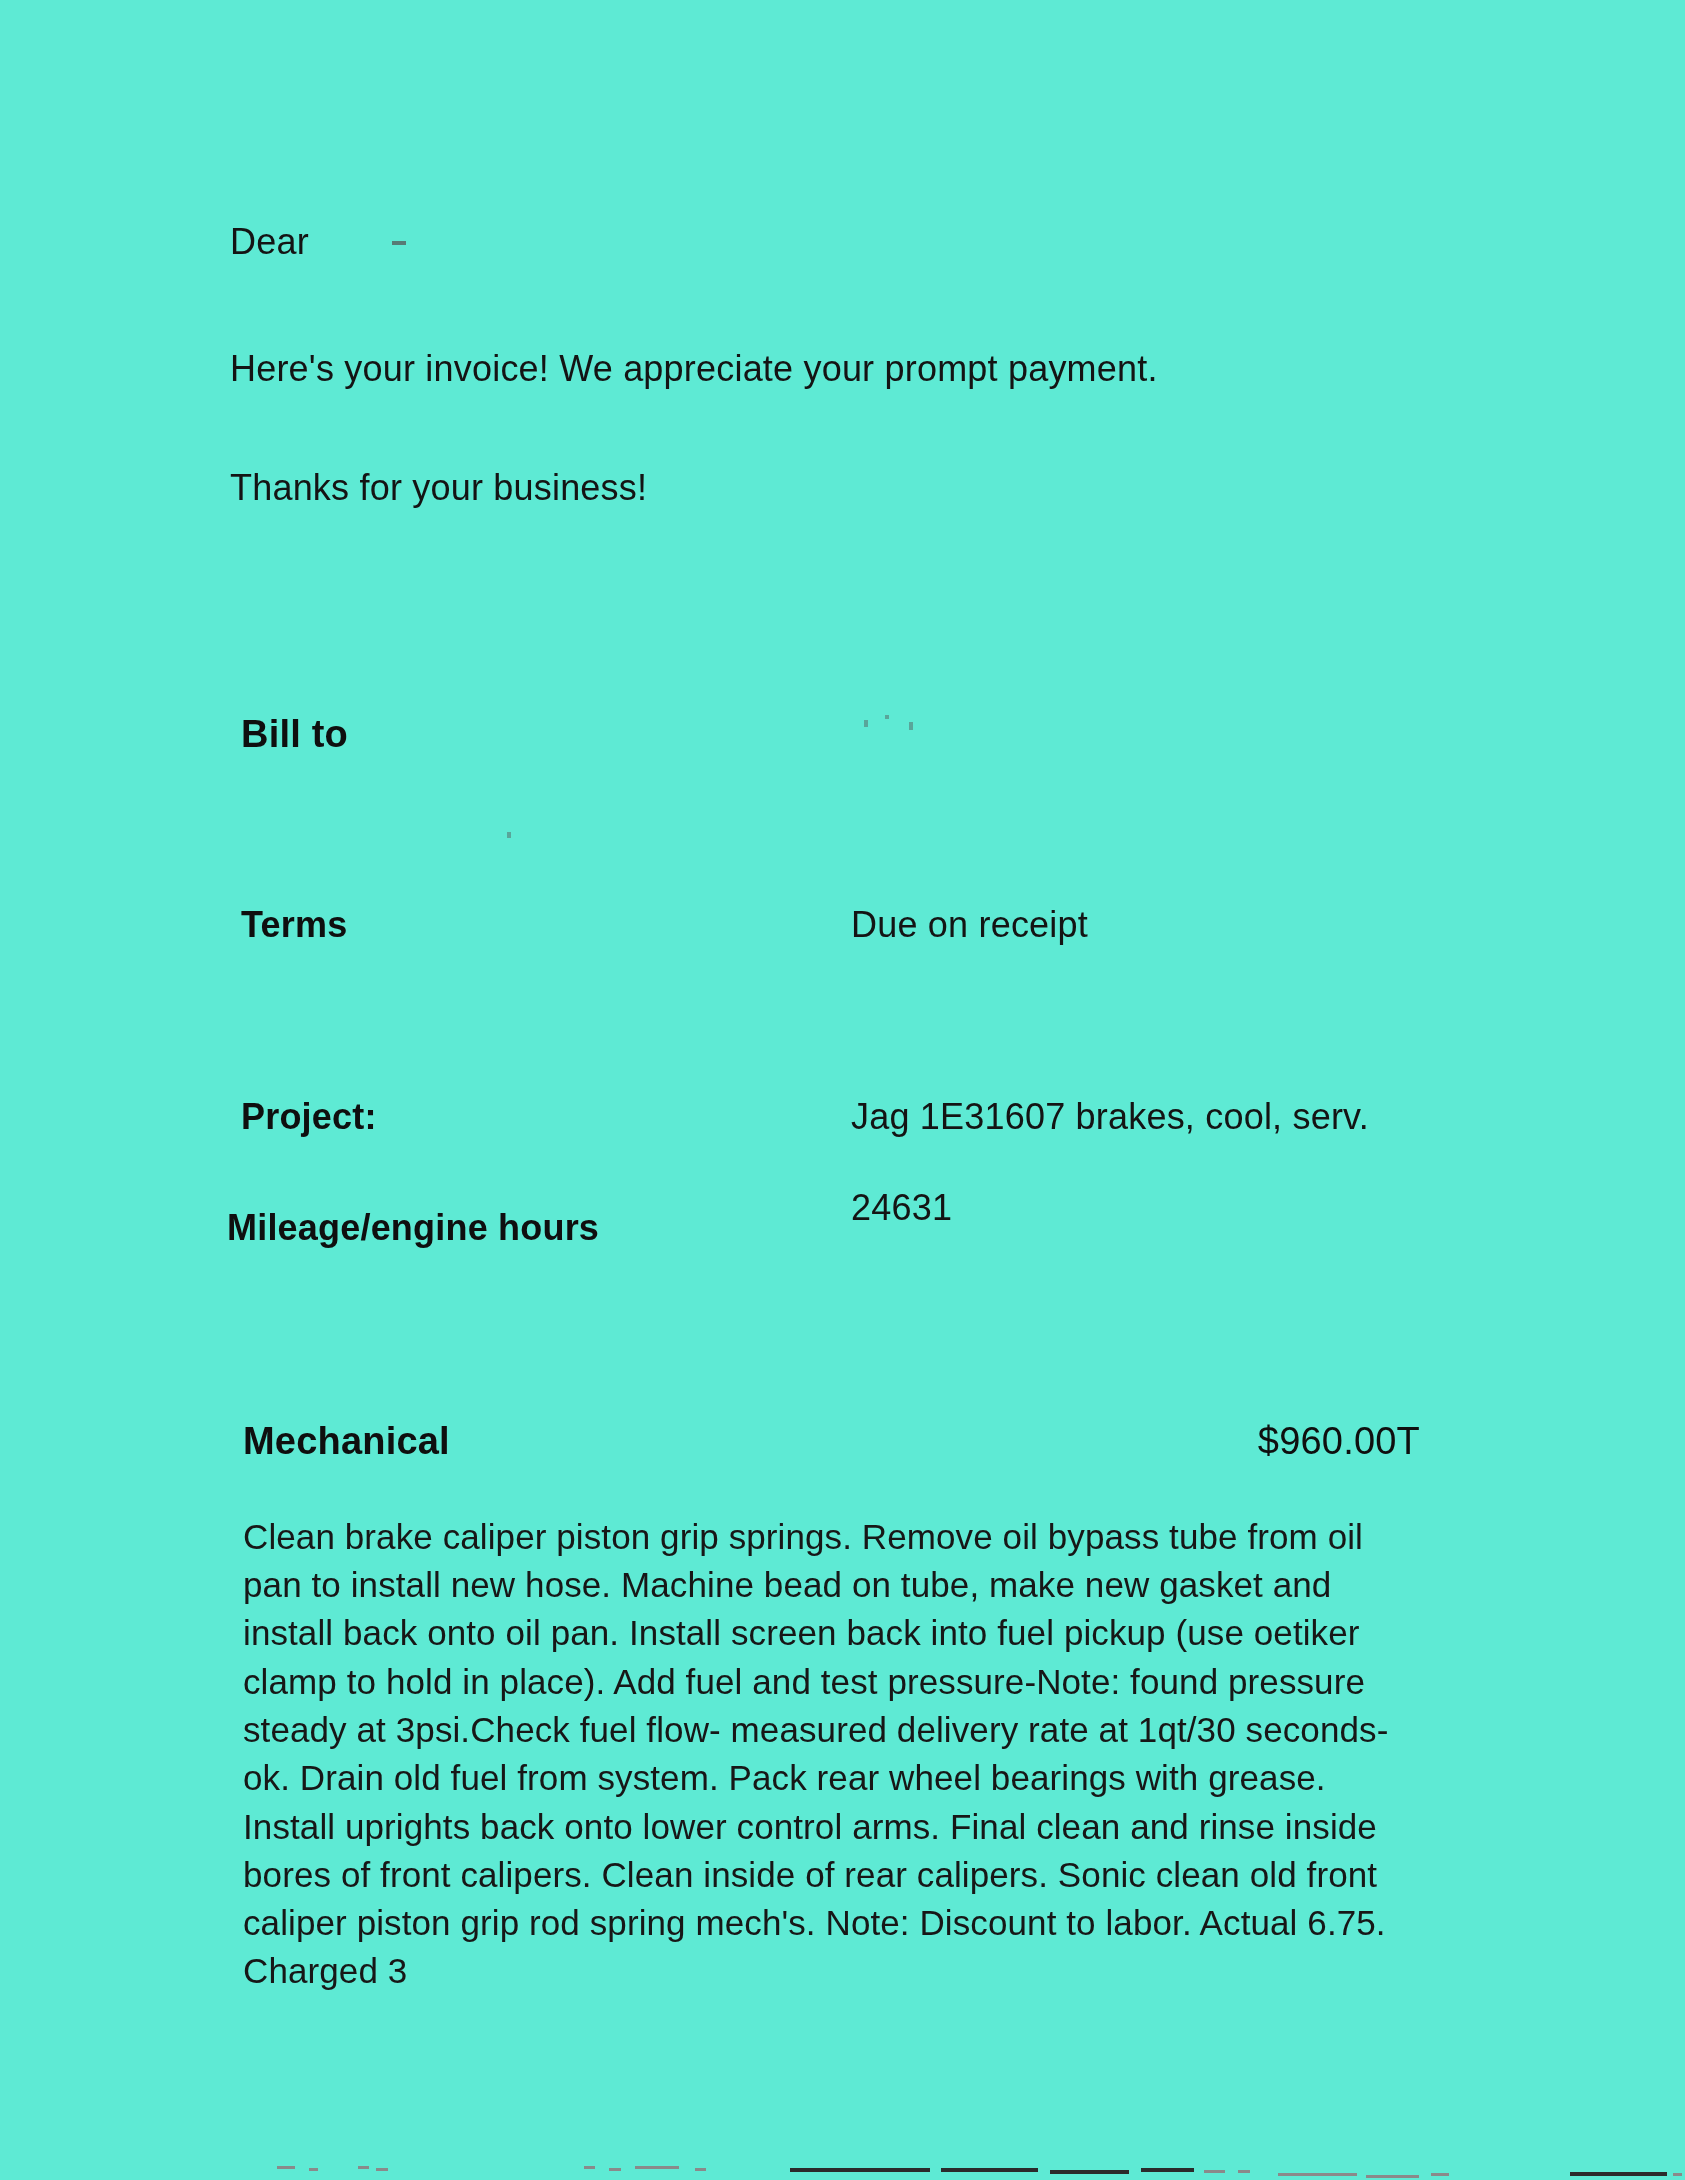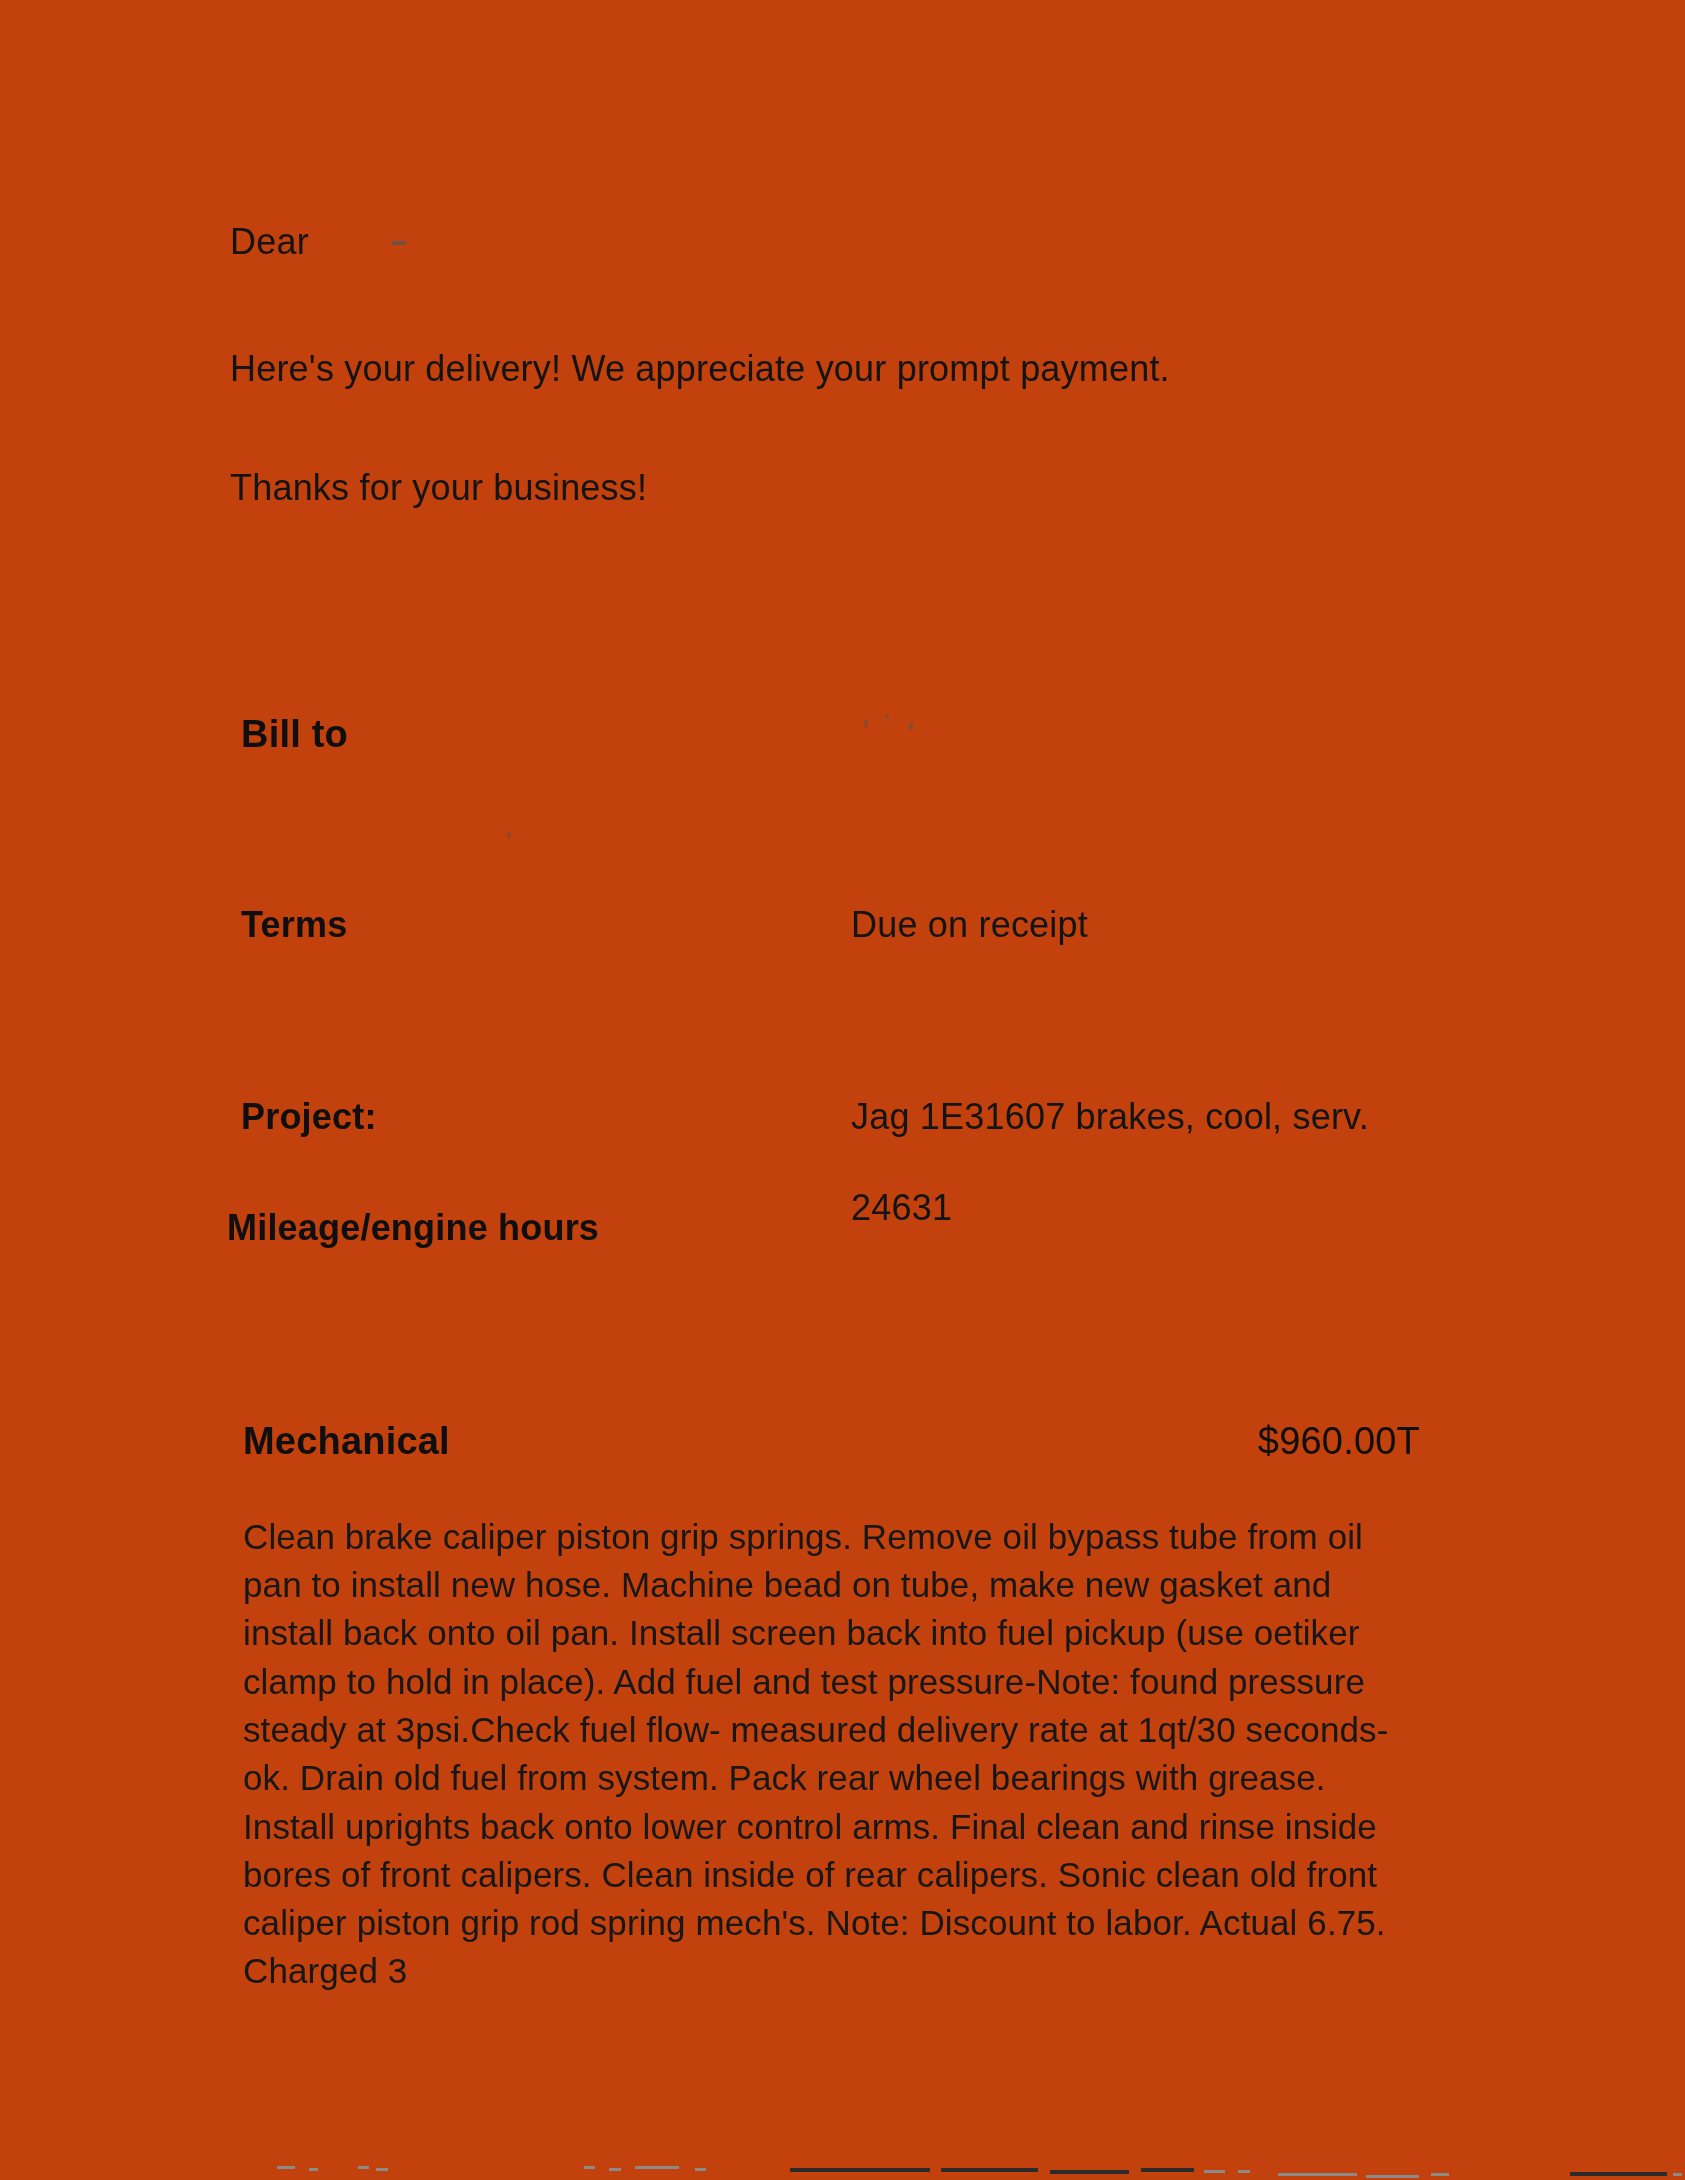--- a/index.html
+++ b/index.html
@@ -4,21 +4,21 @@
 <style>
   html, body {
     margin: 0;
     padding: 0;
     background: #ffffff;
   }
   .page {
     position: relative;
     width: 1685px;
     height: 2180px;
-    background: #c2410c;
+    background: #5eead4;
     font-family: "Liberation Sans", sans-serif;
     color: #161616;
     overflow: hidden;
   }
   .abs { position: absolute; white-space: nowrap; }
   .body-text {
     font-size: 36px;
     letter-spacing: 0.2px;
     color: #141414;
   }
@@ -61,21 +61,21 @@
   .dash.light { background: #8a8a8a; height: 2.6px; }
 </style>
 </head>
 <body>
 
 <div class="page">
 
   <div class="abs body-text" style="left:230px; top:221px;">Dear</div>
   <div class="speck" style="left:392px; top:241px; width:14px; height:3.5px;"></div>
 
-  <div class="abs body-text" style="left:230px; top:348px;">Here's your delivery! We appreciate your prompt payment.</div>
+  <div class="abs body-text" style="left:230px; top:348px;">Here's your invoice! We appreciate your prompt payment.</div>
 
   <div class="abs body-text" style="left:230px; top:467px;">Thanks for your business!</div>
 
 
   <div class="abs bold-label" style="left:241px; top:713px; font-size:38px;">Bill to</div>
   <div>
     <div class="speck light" style="left:864px; top:720px; width:3.5px; height:7px;"></div>
     <div class="speck light" style="left:885px; top:715px; width:4.4px; height:4.4px;"></div>
     <div class="speck light" style="left:909px; top:722px; width:3.5px; height:8px;"></div>
     <div class="speck light" style="left:507px; top:832px; width:3.5px; height:6.1px;"></div>

